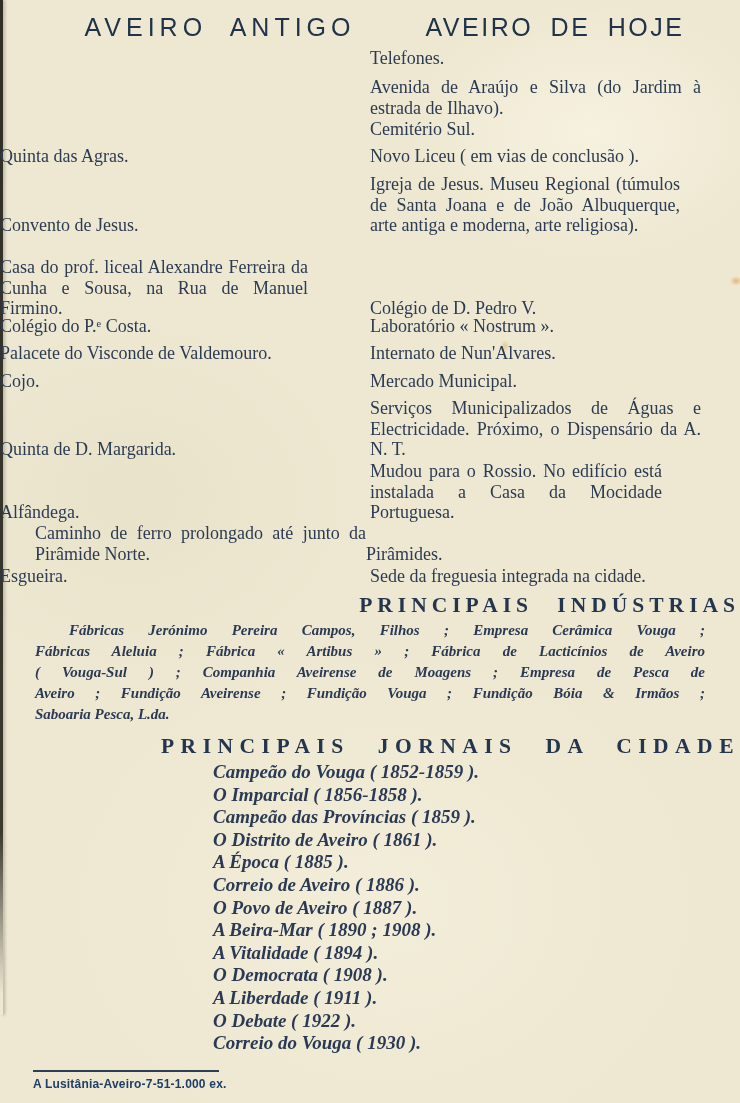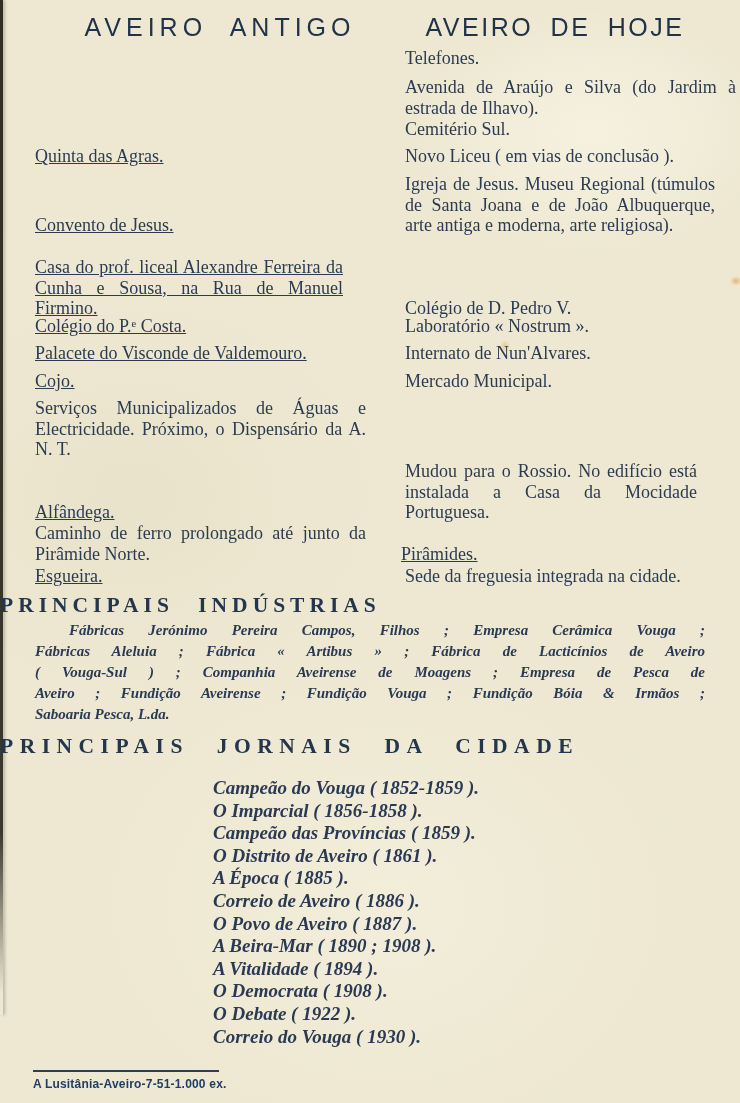--- a/index.html
+++ b/index.html
@@ -27,47 +27,47 @@
   .head{
     position:absolute;top:12px;margin:0;
     font-family:"Liberation Sans","DejaVu Sans",sans-serif;
     font-size:25px;font-weight:400;line-height:30px;color:#203349;white-space:nowrap;
   }
   .head-left{left:70px;width:300px;text-align:center;letter-spacing:5px;word-spacing:12px;}
   .head-right{left:410px;width:290px;text-align:center;letter-spacing:2.5px;word-spacing:8px;}
 
   .row{position:absolute;left:0;width:740px;display:flex;align-items:flex-end;}
   .cell{font-size:18px;line-height:20.5px;color:#2b3b52;}
-  .old{margin-left:35px;width:335px;text-align:justify;text-decoration:underline;}
+  .old{width:335px;text-align:justify;}
   .new{margin-left:35px;width:331px;text-align:justify;}
   .old.w308{width:308px;}
   .new.w310{width:310px;}
   .new.w292{width:292px;}
   .new.oneline{white-space:nowrap;text-align:left;}
 
   .r1{top:48px}.r2{top:77px}.r3{top:119px}.r4{top:146px}.r5{top:174px}
   .r6{top:257px}.r7{top:316px}.r8{top:343px}.r9{top:371px}.r10{top:398px}
   .r11{top:461px}.r12{top:523px}.r13{top:566px}
 
   .sec-title{
-    position:absolute;left:0;width:740px;margin:0;text-align:left;
+    position:absolute;left:0;width:740px;margin:0;text-align:right;
     font-weight:700;color:#24364e;font-size:21.5px;line-height:26px;white-space:nowrap;
   }
   .industries-title{top:592px;letter-spacing:5px;word-spacing:14px;}
   .jornais-title{top:733px;letter-spacing:6.5px;word-spacing:16px;}
 
   .industries{position:absolute;top:620px;left:35px;width:670px;}
   .ind-line{
     font-style:italic;font-weight:700;font-size:15px;line-height:21px;
     color:#2a3a54;text-align:justify;text-align-last:justify;
   }
   .ind-line.first{text-indent:34px;}
   .ind-line.last{text-align-last:left;}
 
-  .jornais{position:absolute;top:761px;left:213px;margin-top:16px;}
+  .jornais{position:absolute;top:761px;left:213px;}
   .jornal{
     font-style:italic;font-weight:700;font-size:19px;line-height:22.6px;
     color:#2a3a54;white-space:nowrap;
   }
 
   .footrule{position:absolute;top:1070px;left:33px;width:186px;border-top:2px solid #2e3e57;}
   .imprint{
     position:absolute;top:1077px;left:33px;
     font-family:"Liberation Sans","DejaVu Sans",sans-serif;
     font-weight:700;font-size:12.5px;letter-spacing:.2px;color:#1c3e68;
@@ -113,20 +113,21 @@
   </div>
   <div class="row r8">
     <div class="cell old">Palacete do Visconde de Valdemouro.</div>
     <div class="cell new">Internato de Nun'Alvares.</div>
   </div>
   <div class="row r9">
     <div class="cell old">Cojo.</div>
     <div class="cell new">Mercado Municipal.</div>
   </div>
   <div class="row r10">
+    <div class="cell old">Quinta de D. Margarida.</div>
     <div class="cell new">Serviços Municipalizados de Águas e Electricidade. Próximo, o Dispensário da A. N. T.</div>
   </div>
   <div class="row r11">
     <div class="cell old">Alfândega.</div>
     <div class="cell new w292">Mudou para o Rossio. No edifício está instalada a Casa da Mocidade Portuguesa.</div>
   </div>
   <div class="row r12">
     <div class="cell new">Caminho de ferro prolongado até junto da Pirâmide Norte.</div>
     <div class="cell old">Pirâmides.</div>
   </div>
@@ -151,19 +152,20 @@
     <div class="jornal">Campeão do Vouga ( 1852-1859 ).</div>
     <div class="jornal">O Imparcial ( 1856-1858 ).</div>
     <div class="jornal">Campeão das Províncias ( 1859 ).</div>
     <div class="jornal">O Distrito de Aveiro ( 1861 ).</div>
     <div class="jornal">A Época ( 1885 ).</div>
     <div class="jornal">Correio de Aveiro ( 1886 ).</div>
     <div class="jornal">O Povo de Aveiro ( 1887 ).</div>
     <div class="jornal">A Beira-Mar ( 1890 ; 1908 ).</div>
     <div class="jornal">A Vitalidade ( 1894 ).</div>
     <div class="jornal">O Democrata ( 1908 ).</div>
+    <div class="jornal">A Liberdade ( 1911 ).</div>
     <div class="jornal">O Debate ( 1922 ).</div>
     <div class="jornal">Correio do Vouga ( 1930 ).</div>
   </div>
 
   <div class="footrule"></div>
   <div class="imprint">A Lusitânia-Aveiro-7-51-1.000 ex.</div>
 </div>
 
 </body></html>

